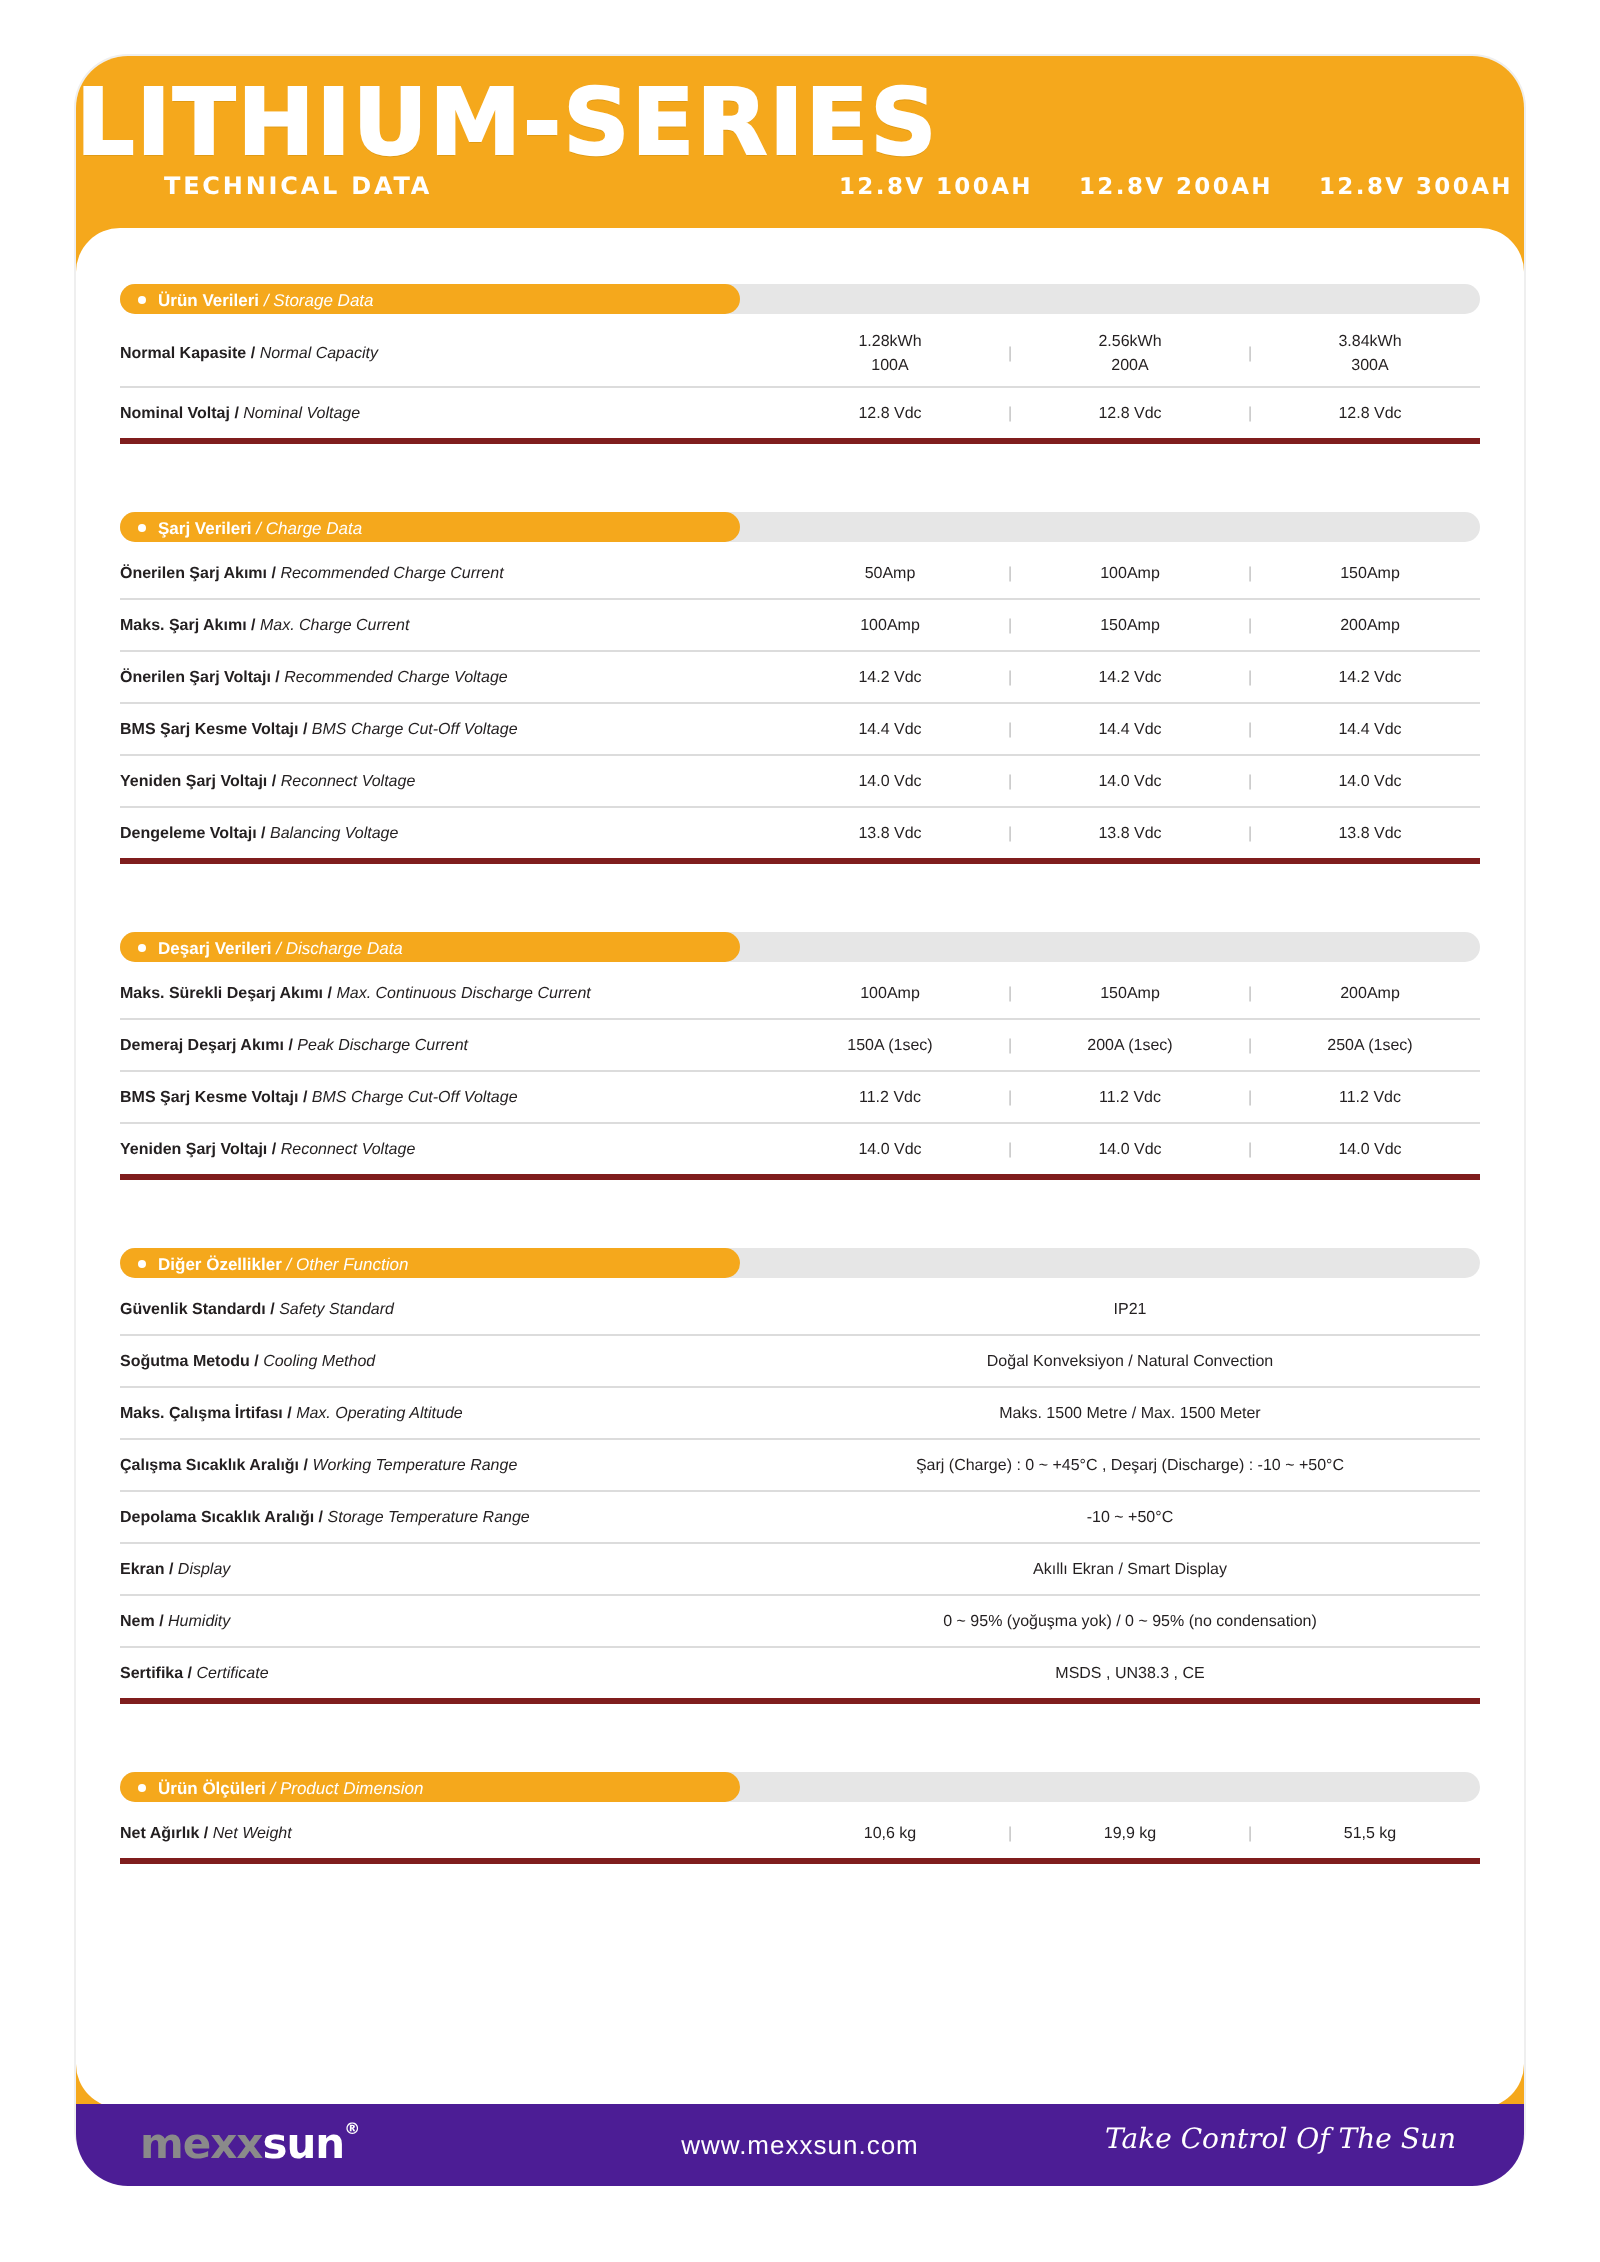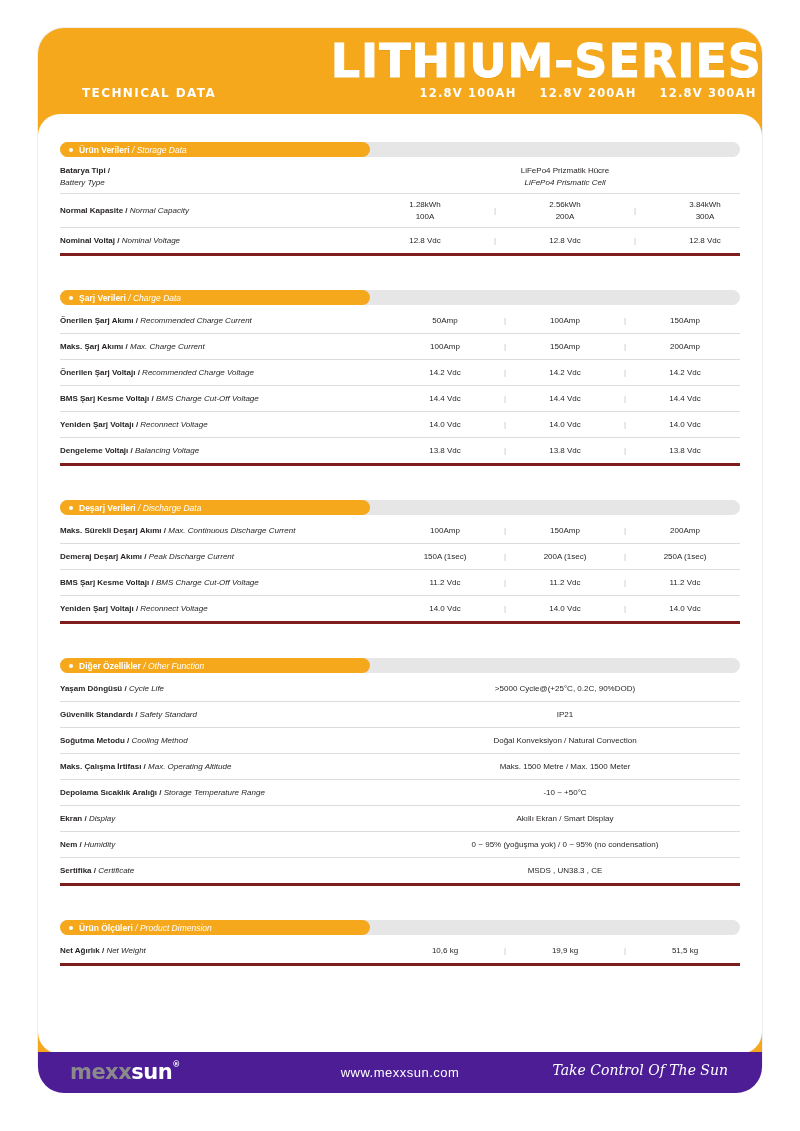--- a/index.html
+++ b/index.html
@@ -36,29 +36,28 @@
     left: 38px; top: 28px;
     width: 724px;
     height: 86px;
     background: #f5a81c;
     border-radius: 26px 26px 0 0;
   }
   .header-title {
     position: absolute;
     top: 6px;
     left: 0; right: 0;
-    text-align: right;
+    text-align: left;
     font-family: "DejaVu Sans", sans-serif;
     font-weight: bold;
     font-size: 46px;
     letter-spacing: 1px;
     color: #ffffff;
     -webkit-text-stroke: 1px #ffffff;
     text-shadow: 0 1px 0 #e09a14;
-    margin-left: 20px;
   }
   .header-sub {
     position: absolute;
     left: 44px;
     top: 58px;
     font-family: "DejaVu Sans", sans-serif;
     font-weight: bold;
     font-size: 12px;
     letter-spacing: 1.4px;
     color: #ffffff;
@@ -267,30 +266,20 @@
         <div class="bar-grey"></div>
         <div class="bar-orange"></div>
         <div class="dot"></div>
         <div class="title">
           <span>Ürün Verileri</span>
           <i>/ <span>Storage Data</span></i>
         </div>
       </div>
       <table class="spec">
         <tbody>
-            <tr>
-          <td class="label two-line">
-            <span>Batarya Tipi /</span><br>
-            <i>Battery Type</i>
-          </td>
-          <td class="val-wide two-line" colspan="5">
-            <span>LiFePo4 Prizmatik Hücre</span><br>
-            <em>LiFePo4 Prismatic Cell</em>
-          </td>
-        </tr>
         <tr>
           <td class="label">
             <span>Normal Kapasite /</span>
             <i>Normal Capacity</i>
           </td>
           <td class="val two-line">1.28kWh<br>100A</td>
           <td class="sep">|</td>
           <td class="val two-line">2.56kWh<br>200A</td>
           <td class="sep">|</td>
           <td class="val two-line">3.84kWh<br>300A</td>
@@ -463,47 +452,47 @@
         <div class="bar-grey"></div>
         <div class="bar-orange"></div>
         <div class="dot"></div>
         <div class="title">
           <span>Diğer Özellikler</span>
           <i>/ <span>Other Function</span></i>
         </div>
       </div>
       <table class="spec">
         <tbody>
-            <tr>
-          <td class="label">
-            <span>Yaşam Döngüsü /</span>
-            <i>Cycle Life</i>
-          </td>
-          <td class="val-wide" colspan="5">&gt;5000 Cycle@(+25°C, 0.2C, 90%DOD)</td>
-        </tr>
         <tr>
           <td class="label">
             <span>Güvenlik Standardı /</span>
             <i>Safety Standard</i>
           </td>
           <td class="val-wide" colspan="5">IP21</td>
         </tr>
         <tr>
           <td class="label">
             <span>Soğutma Metodu /</span>
             <i>Cooling Method</i>
           </td>
           <td class="val-wide" colspan="5">Doğal Konveksiyon / Natural Convection</td>
         </tr>
         <tr>
           <td class="label">
             <span>Maks. Çalışma İrtifası /</span>
             <i>Max. Operating Altitude</i>
           </td>
           <td class="val-wide" colspan="5">Maks. 1500 Metre / Max. 1500 Meter</td>
+        </tr>
+        <tr>
+          <td class="label">
+            <span>Çalışma Sıcaklık Aralığı /</span>
+            <i>Working Temperature Range</i>
+          </td>
+          <td class="val-wide" colspan="5">Şarj (Charge) : 0 ~ +45°C ,  Deşarj (Discharge) : -10 ~ +50°C</td>
         </tr>
         <tr>
           <td class="label">
             <span>Depolama Sıcaklık Aralığı /</span>
             <i>Storage Temperature Range</i>
           </td>
           <td class="val-wide" colspan="5">-10 ~ +50°C</td>
         </tr>
         <tr>
           <td class="label">

